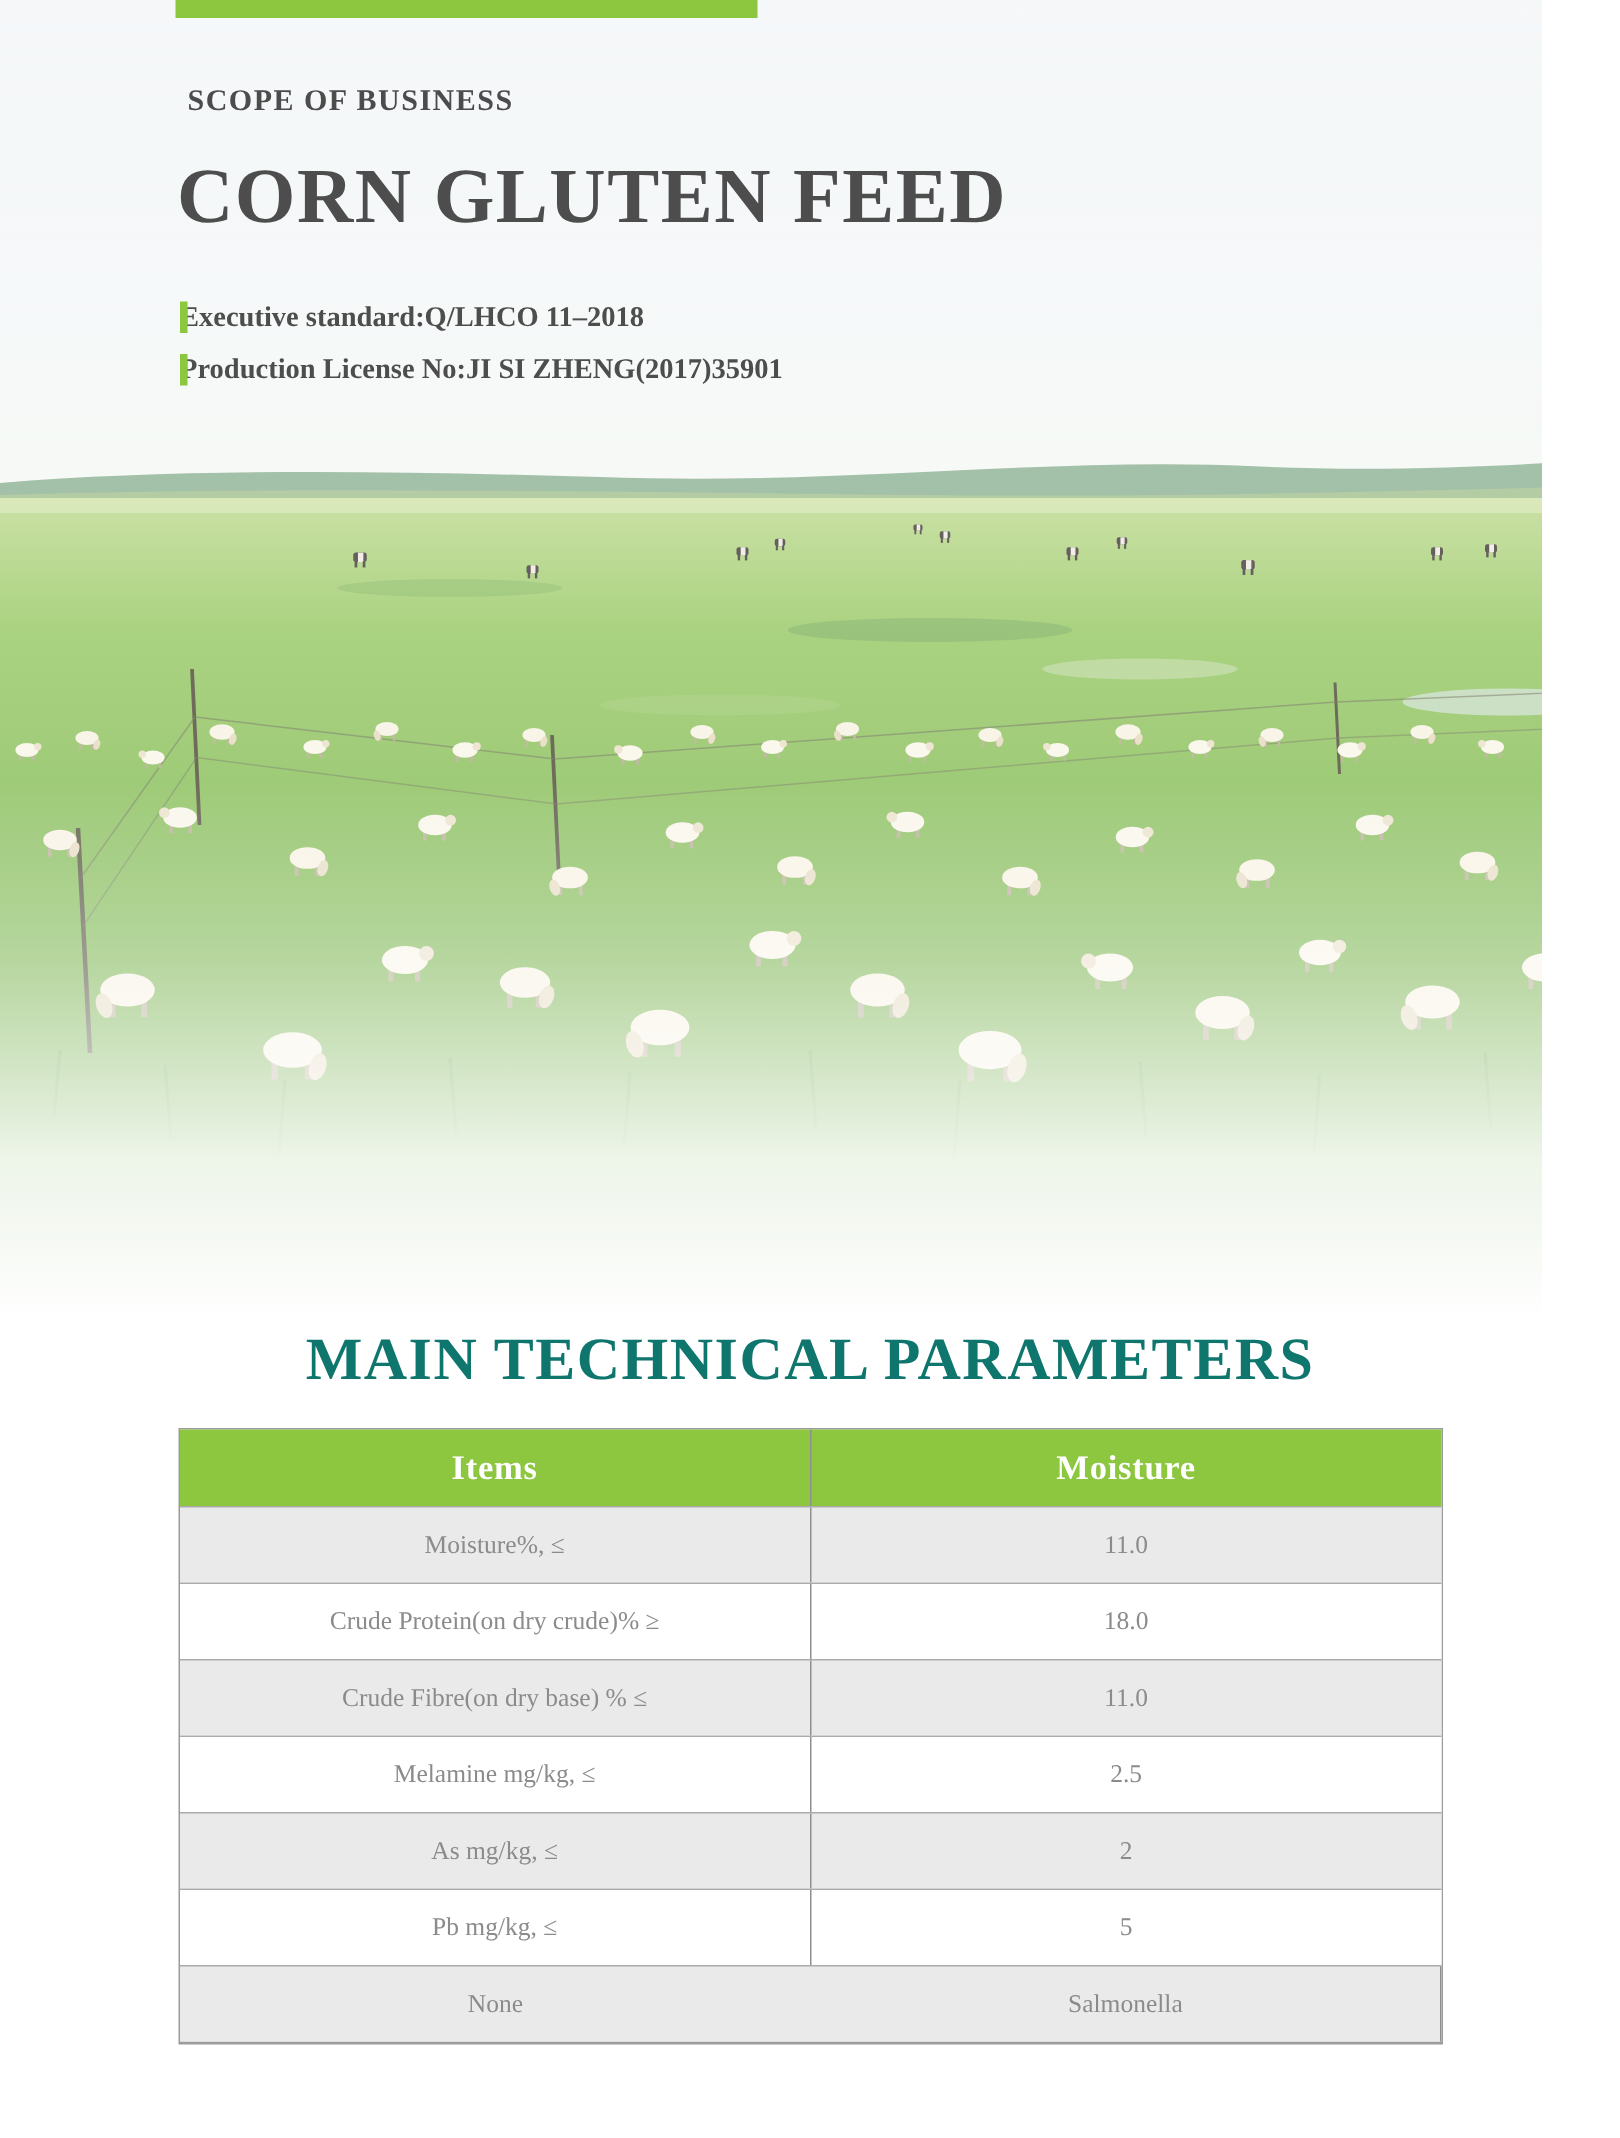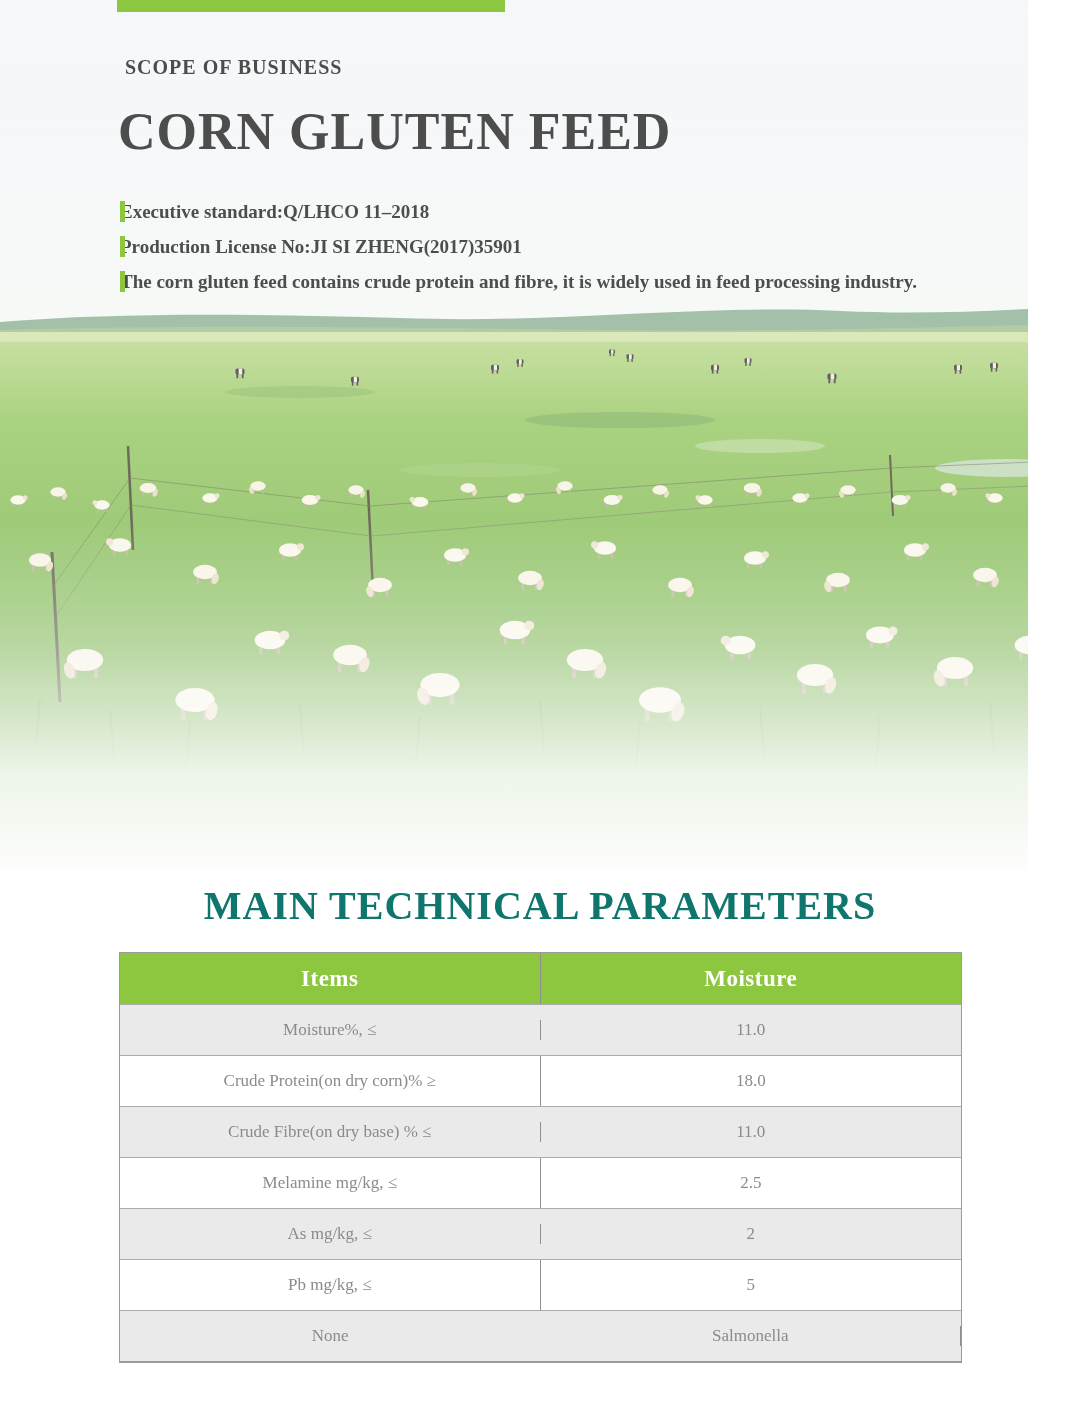--- a/index.html
+++ b/index.html
@@ -40,21 +40,21 @@
     border:1px solid #9b9b9b;border-bottom-width:2px;box-sizing:border-box;
     background:#ffffff;
   }
   .t-header{display:flex;height:51px;background:#8dc63f;}
   .t-hcell{
     flex:1 1 50%;display:flex;align-items:center;justify-content:center;
     color:#ffffff;font-size:23px;font-weight:bold;letter-spacing:0.5px;
   }
   .t-hcell.first{border-right:1px solid #8f8f8f;box-sizing:border-box;}
   .t-row{display:flex;height:50px;border-top:1px solid #ababab;background:#ffffff;}
-  .t-row.alt{background:#eaeaea;align-items:center;}
+  .t-row.alt{background:#eaeaea;}
   .t-cell{
     flex:1 1 50%;display:flex;align-items:center;justify-content:center;
     font-size:17px;color:#8b8b8b;
   }
   .t-cell.first{border-right:1px solid #8f8f8f;box-sizing:border-box;}
 </style>
 </head>
 <body>
 
 <div class="page">
@@ -217,39 +217,35 @@
 
   <div class="bullets">
     <div class="bullet">
       <span class="bullet-marker"></span>
       <span>Executive standard:Q/LHCO 11–2018</span>
     </div>
     <div class="bullet">
       <span class="bullet-marker"></span>
       <span>Production License No:JI SI ZHENG(2017)35901</span>
     </div>
-    <div class="bullet">
-      <span class="bullet-marker"></span>
-      <span>The corn gluten feed contains crude protein and fibre, it is widely used in feed processing industry.</span>
-    </div>
   </div>
 
   <div class="section-heading">MAIN TECHNICAL PARAMETERS</div>
 
   <div class="param-table">
     <div class="t-header">
       <div class="t-hcell first">Items</div>
       <div class="t-hcell">Moisture</div>
     </div>
     <div class="t-row alt">
       <div class="t-cell first">Moisture%, ≤</div>
       <div class="t-cell">11.0</div>
     </div>
     <div class="t-row">
-      <div class="t-cell first">Crude Protein(on dry corn)% ≥</div>
+      <div class="t-cell first">Crude Protein(on dry crude)% ≥</div>
       <div class="t-cell">18.0</div>
     </div>
     <div class="t-row alt">
       <div class="t-cell first">Crude Fibre(on dry base) % ≤</div>
       <div class="t-cell">11.0</div>
     </div>
     <div class="t-row">
       <div class="t-cell first">Melamine mg/kg, ≤</div>
       <div class="t-cell">2.5</div>
     </div>

